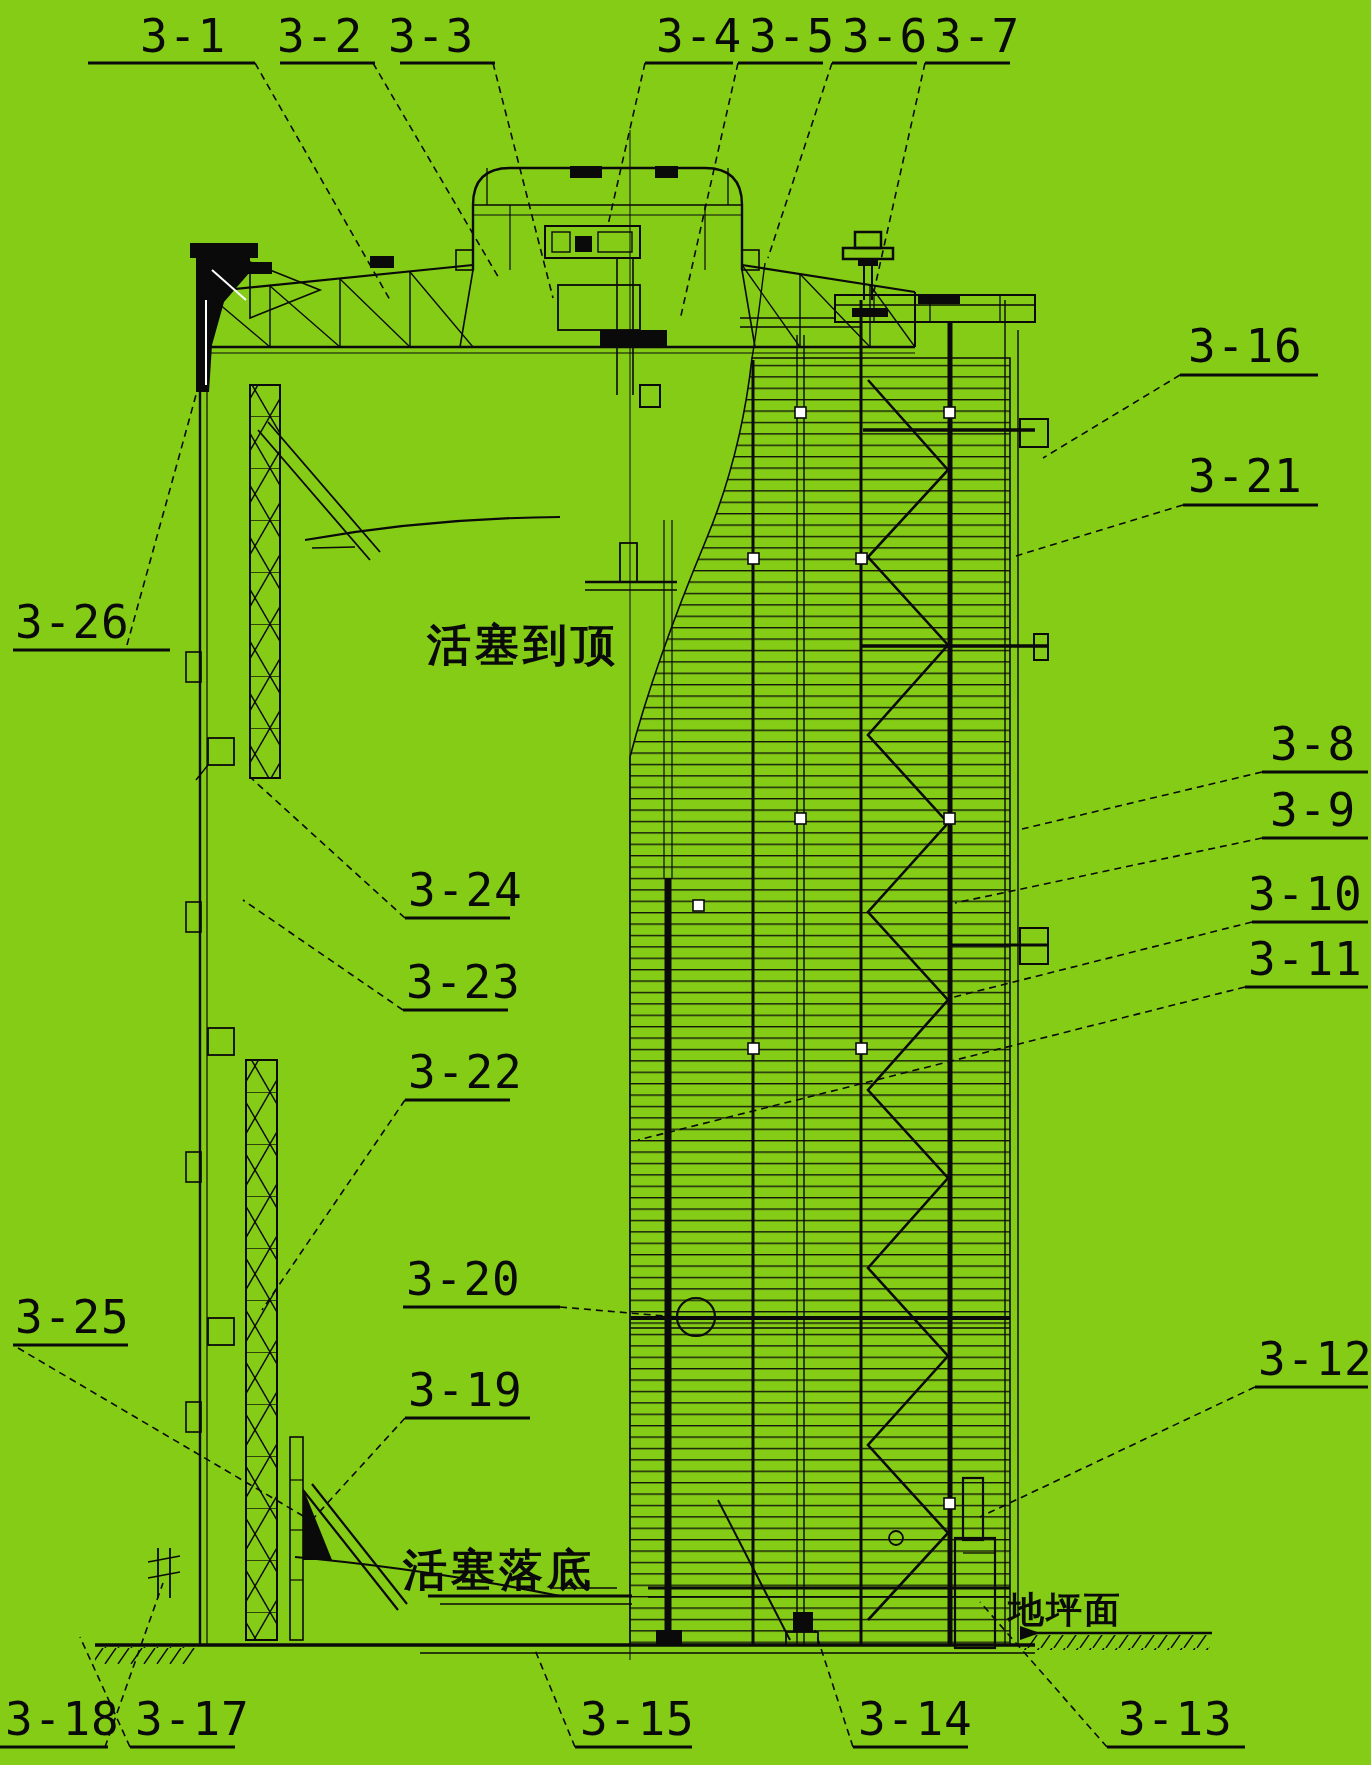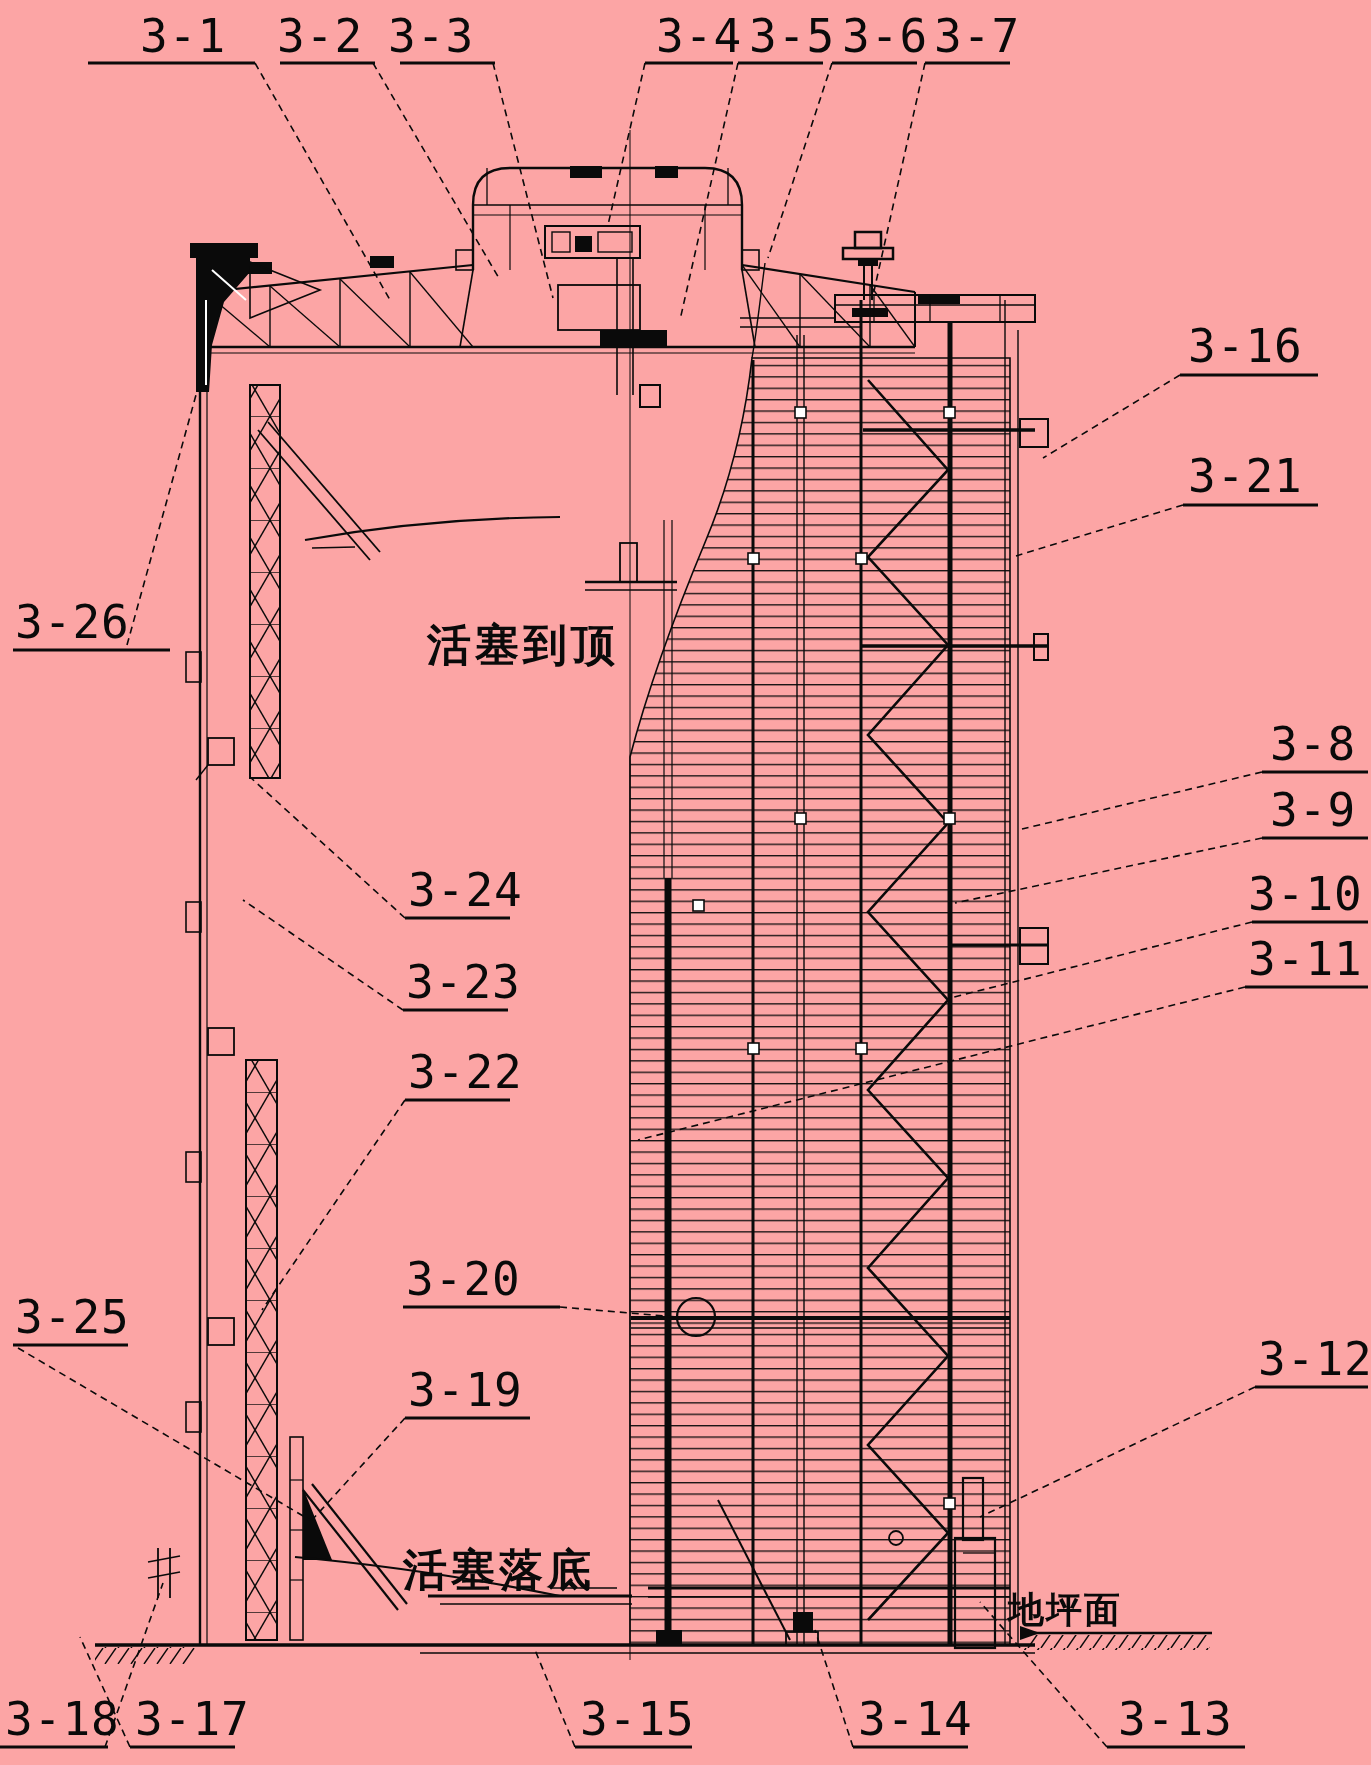--- a/index.html
+++ b/index.html
@@ -1,16 +1,16 @@
 <!DOCTYPE html>
 <html><head>
 <meta charset="utf-8">
 <style>
   html,body{margin:0;padding:0;background:#ffffff;}
-  .page{width:1371px;height:1765px;position:relative;background:#fca5a5;overflow:hidden;}
+  .page{width:1371px;height:1765px;position:relative;background:#84cc16;overflow:hidden;}
   svg{display:block;}
   text{fill:#0a0a0a;}
   .plbl{font-family:"DejaVu Sans Mono","Liberation Mono",monospace;font-size:46px;letter-spacing:1px;}
   .cjk{font-family:"DejaVu Sans","Liberation Sans",sans-serif;font-weight:bold;}
   .cjk.big{font-size:44px;letter-spacing:4px;}
   .cjk.small{font-size:36px;letter-spacing:2px;}
   .ln{stroke:#0a0a0a;fill:none;}
   .leader{stroke:#0a0a0a;fill:none;stroke-width:1.6;stroke-dasharray:7 5;}
   .ul{stroke:#0a0a0a;stroke-width:3;}
   .blk{fill:#0a0a0a;stroke:none;}

